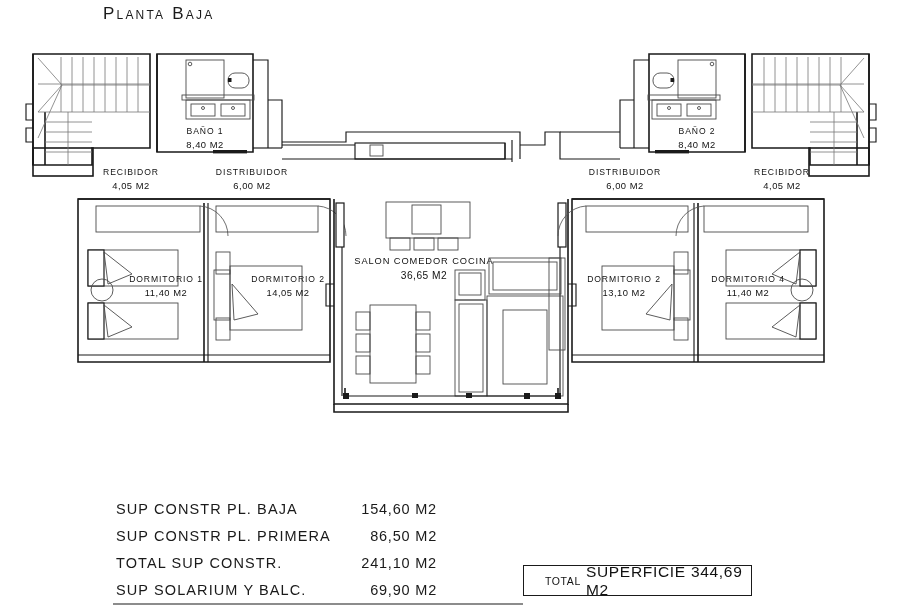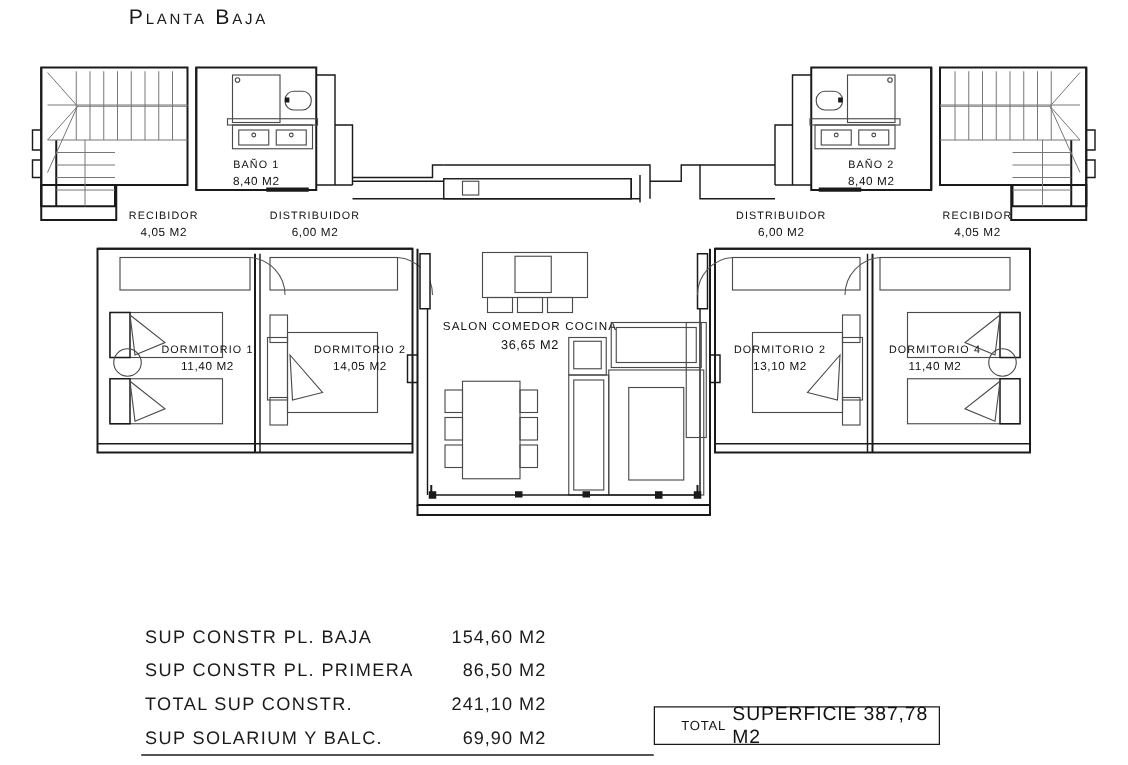--- a/index.html
+++ b/index.html
@@ -402,16 +402,16 @@
       <g>
         <text class="sum-label" x="116" y="595">SUP SOLARIUM Y BALC.</text>
         <text class="sum-value" x="437" y="595" text-anchor="end">69,90 M2</text>
       </g>
       <path class="wt" d="M113 604 L523 604"></path>
     </g>
   </svg>
 
   <div class="total-box">
     <span class="total-small">TOTAL</span>
-    <span class="total-big">SUPERFICIE 387,78 M2</span>
+    <span class="total-big">SUPERFICIE 344,69 M2</span>
   </div>
 
 </div>
 
 </body></html>

